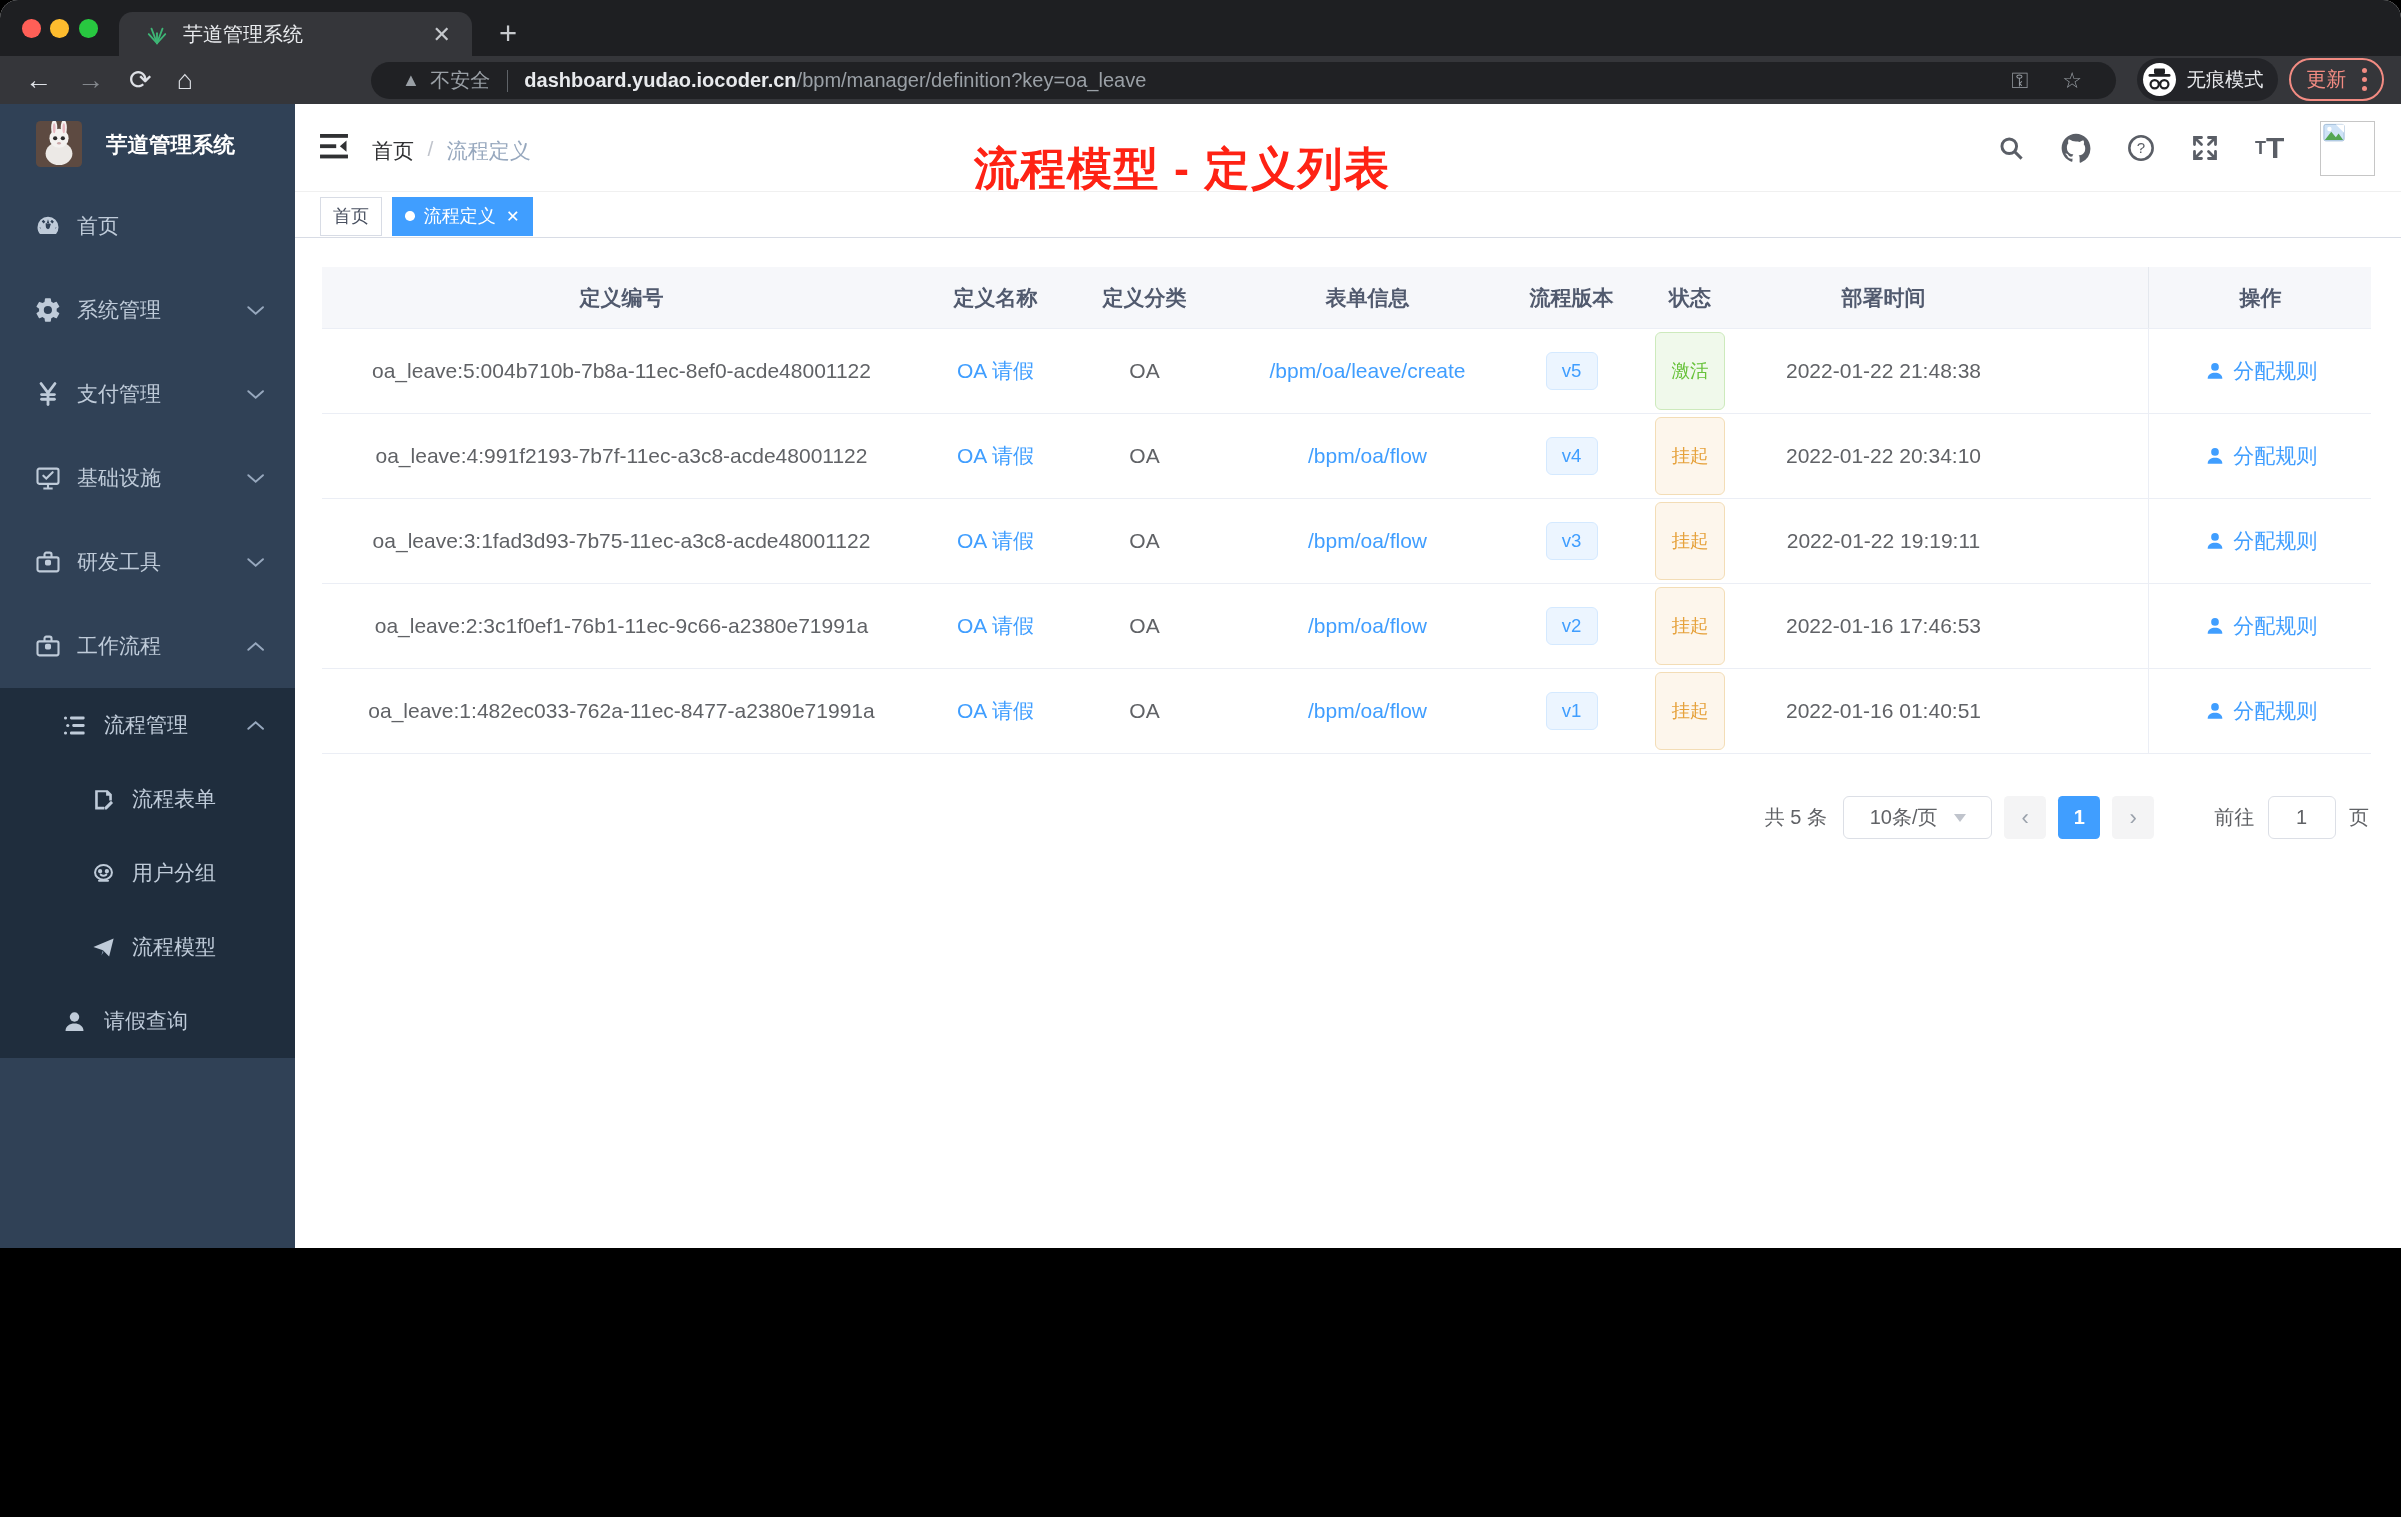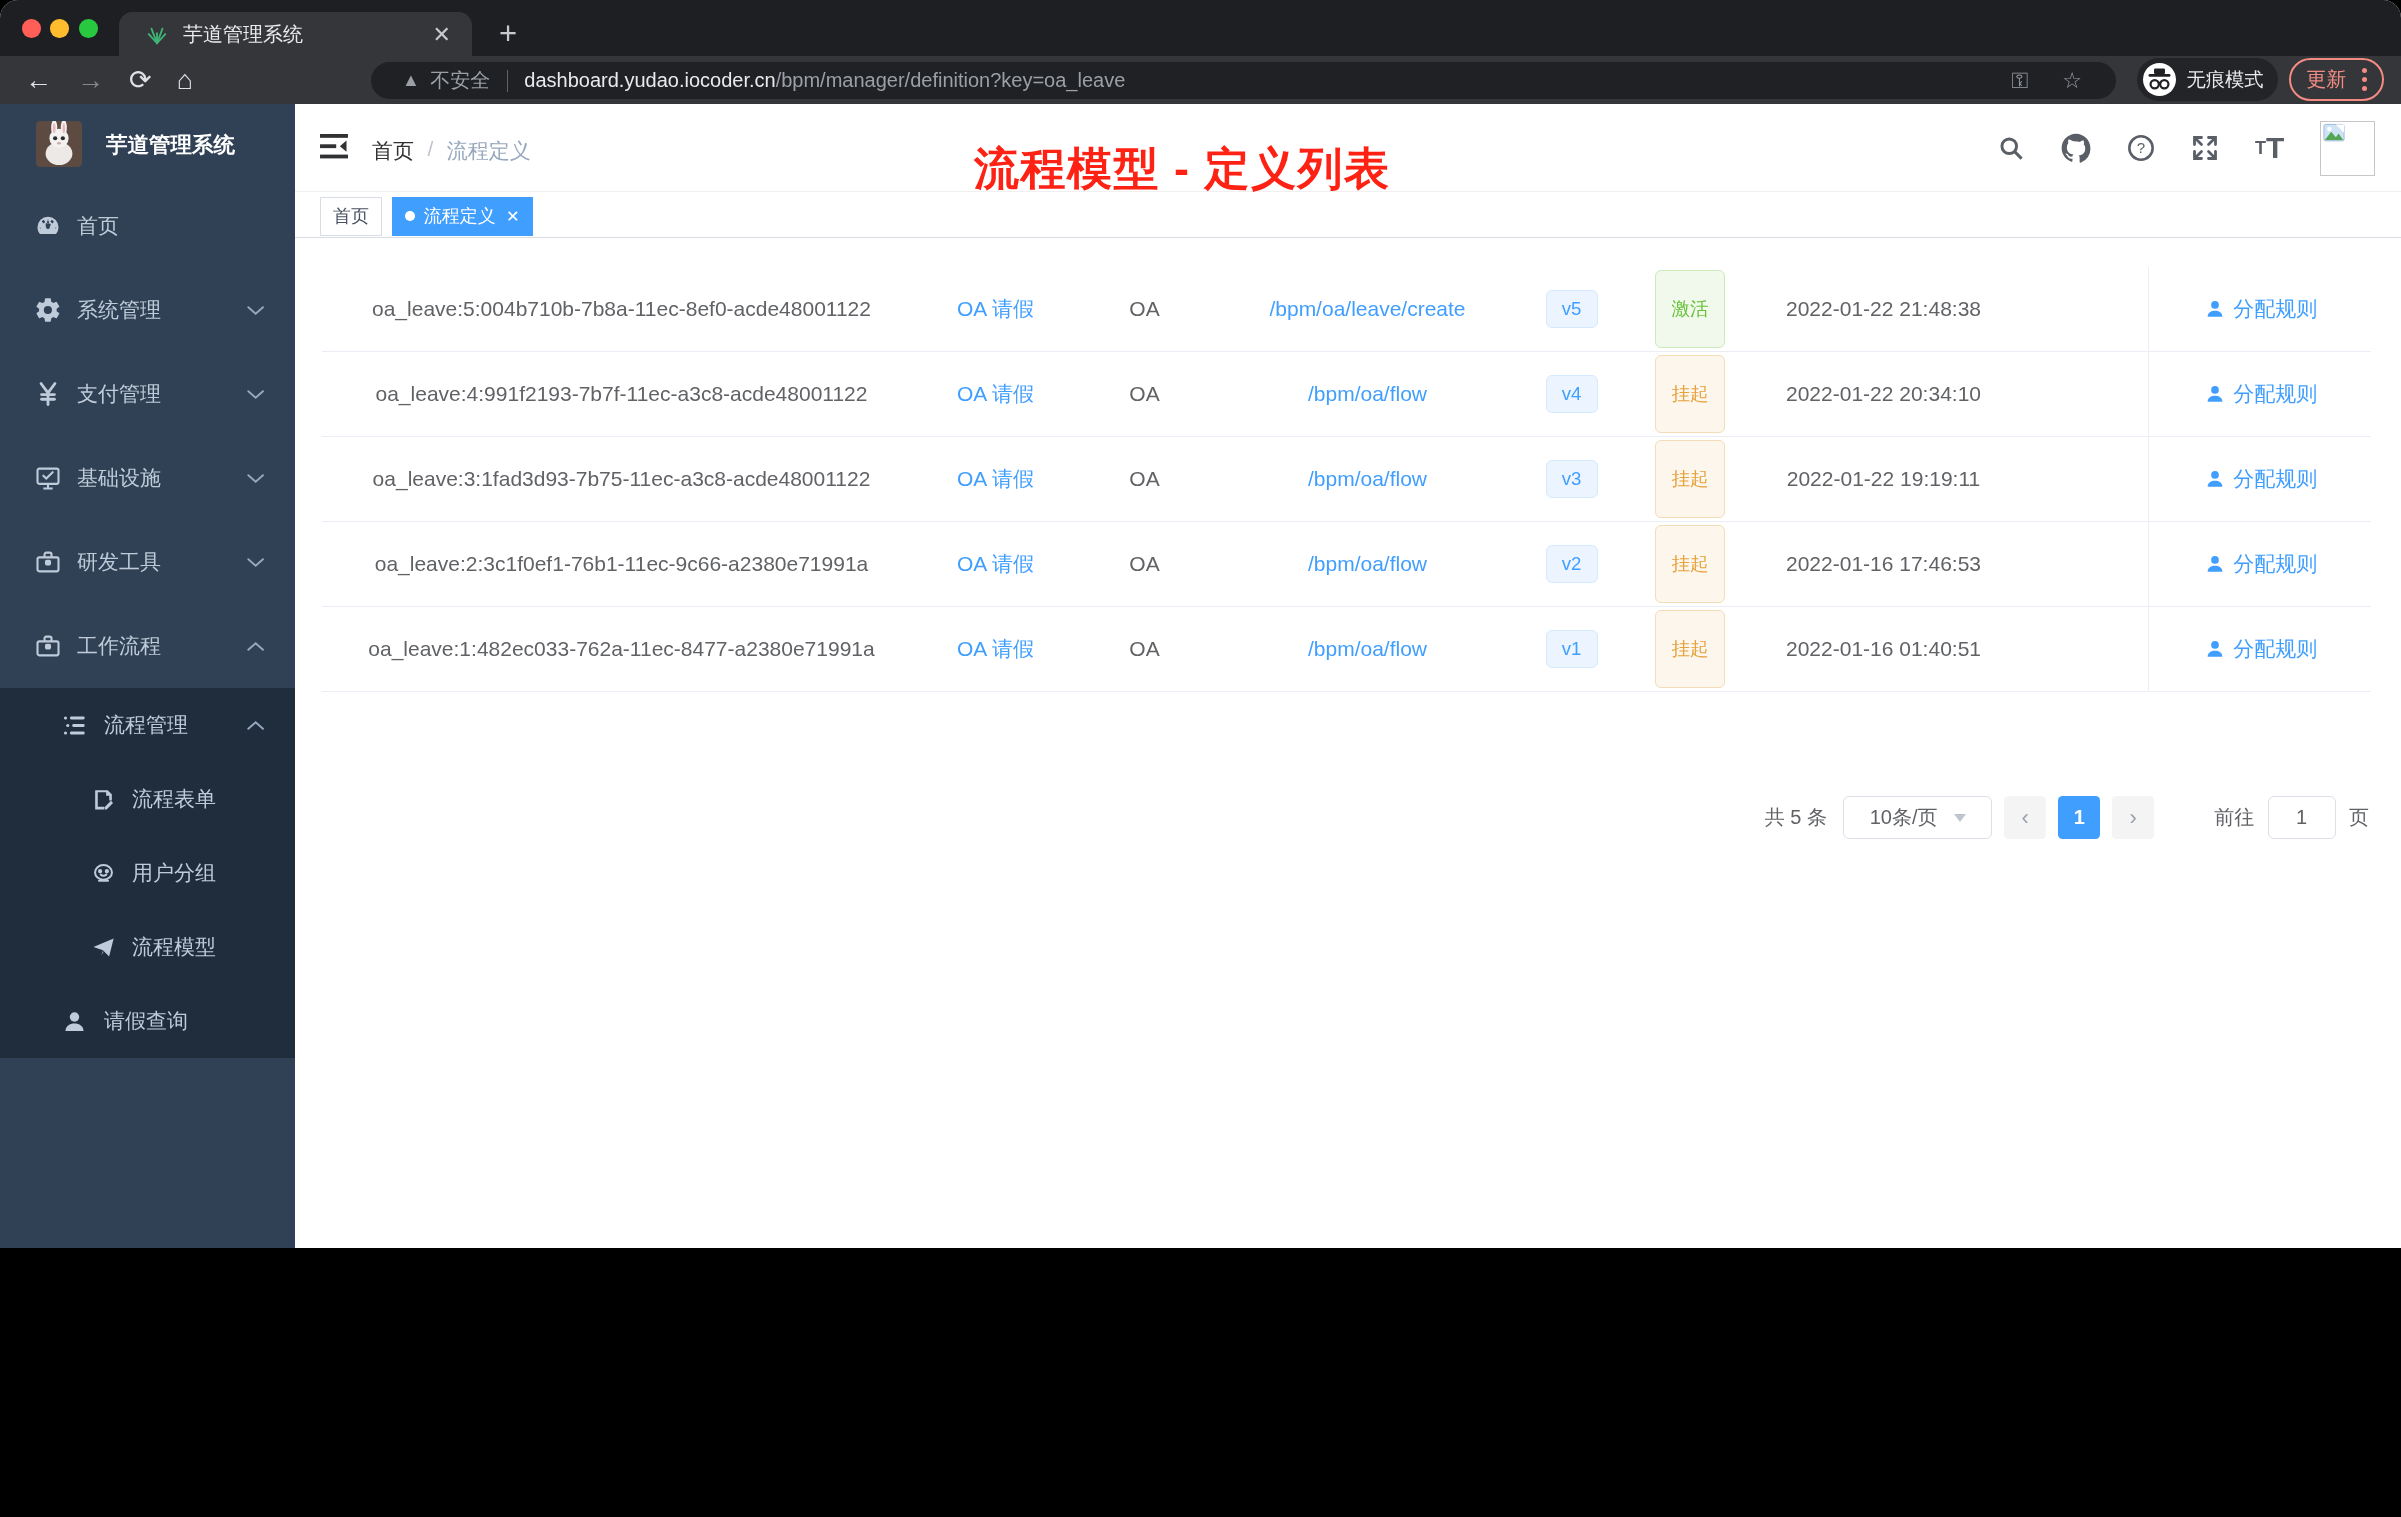--- a/index.html
+++ b/index.html
@@ -14,21 +14,21 @@
   #tab .title { margin-left:15px; font-size:20px; color:#e8eaed; flex:1; }
   #tab .close { margin-right:21px; font-size:22px; color:#c6c9cd; }
   #newtab { position:absolute; left:499px; top:16.3px; font-size:31px; color:#c6c9cd; font-weight:300; }
   #toolbar { position:absolute; left:0; top:56px; width:100%; height:48px; background:#35363a; display:flex; align-items:center; }
   .navic { font-size:27px; color:#dee1e6; margin-left:25px; }
   .navic.dim { color:#84888d; }
   #urlbar { position:absolute; left:371px; top:62px; width:1745px; height:37px; background:#202124; border-radius:18.6px; display:flex; align-items:center; font-size:20px; }
   #urlbar .warn { margin-left:31px; color:#9aa0a6; font-size:18px; }
   #urlbar .notsecure { margin-left:10.4px; color:#9aa0a6; }
   #urlbar .sep { margin:0 16.3px; width:1.5px; height:22px; background:#5f6368; }
-  #urlbar .domain { color:#e8eaed; font-weight:400; }
+  #urlbar .domain { color:#e8eaed; font-weight:700; }
   #urlbar .path { color:#9aa0a6; }
   #urlbar .spacer { flex:1; }
   #urlbar .keyic, #urlbar .staric { color:#9aa0a6; margin-right:34px; font-size:22px; }
   #incog { position:absolute; left:2137px; top:58px; width:141px; height:43px; background:#232428; border-radius:21.5px; display:flex; align-items:center; }
   #incog .circ { margin-left:6px; width:33px; height:33px; background:#fff; border-radius:50%; position:relative; }
   #incog .label { margin-left:10.4px; color:#e8eaed; font-size:19.3px; }
   #update { position:absolute; left:2289px; top:58px; width:95px; height:43px; border:2.2px solid #f28b82; border-radius:21.5px; display:flex; align-items:center; justify-content:space-evenly; }
   #update .txt { color:#f28b82; font-size:20px; }
   #update .dots { display:flex; flex-direction:column; gap:3.7px; }
   #update .dots i { width:5.2px; height:5.2px; border-radius:50%; background:#f28b82; }
@@ -381,20 +381,31 @@
             <span>首页</span>
           </div>
           <div class="tag active" style="left: 97px;">
             <span class="dot"></span>
             <span>流程定义</span>
             <span class="x">✕</span>
           </div>
         </div>
 
       <div id="table">
+        <div id="thead" class="trow">
+            <div>定义编号</div>
+            <div>定义名称</div>
+            <div>定义分类</div>
+            <div>表单信息</div>
+            <div>流程版本</div>
+            <div>状态</div>
+            <div>部署时间</div>
+            <div></div>
+            <div class="c9">操作</div>
+          </div>
         <div id="tbody">
             <div class="trow drow">
               <div>oa_leave:5:004b710b-7b8a-11ec-8ef0-acde48001122</div>
               <div class="link">OA 请假</div>
               <div>OA</div>
               <div class="link">/bpm/oa/leave/create</div>
               <div><span class="vbadge">v5</span></div>
               <div><span class="sbadge success">激活</span></div>
               <div>2022-01-22 21:48:38</div>
               <div></div>

